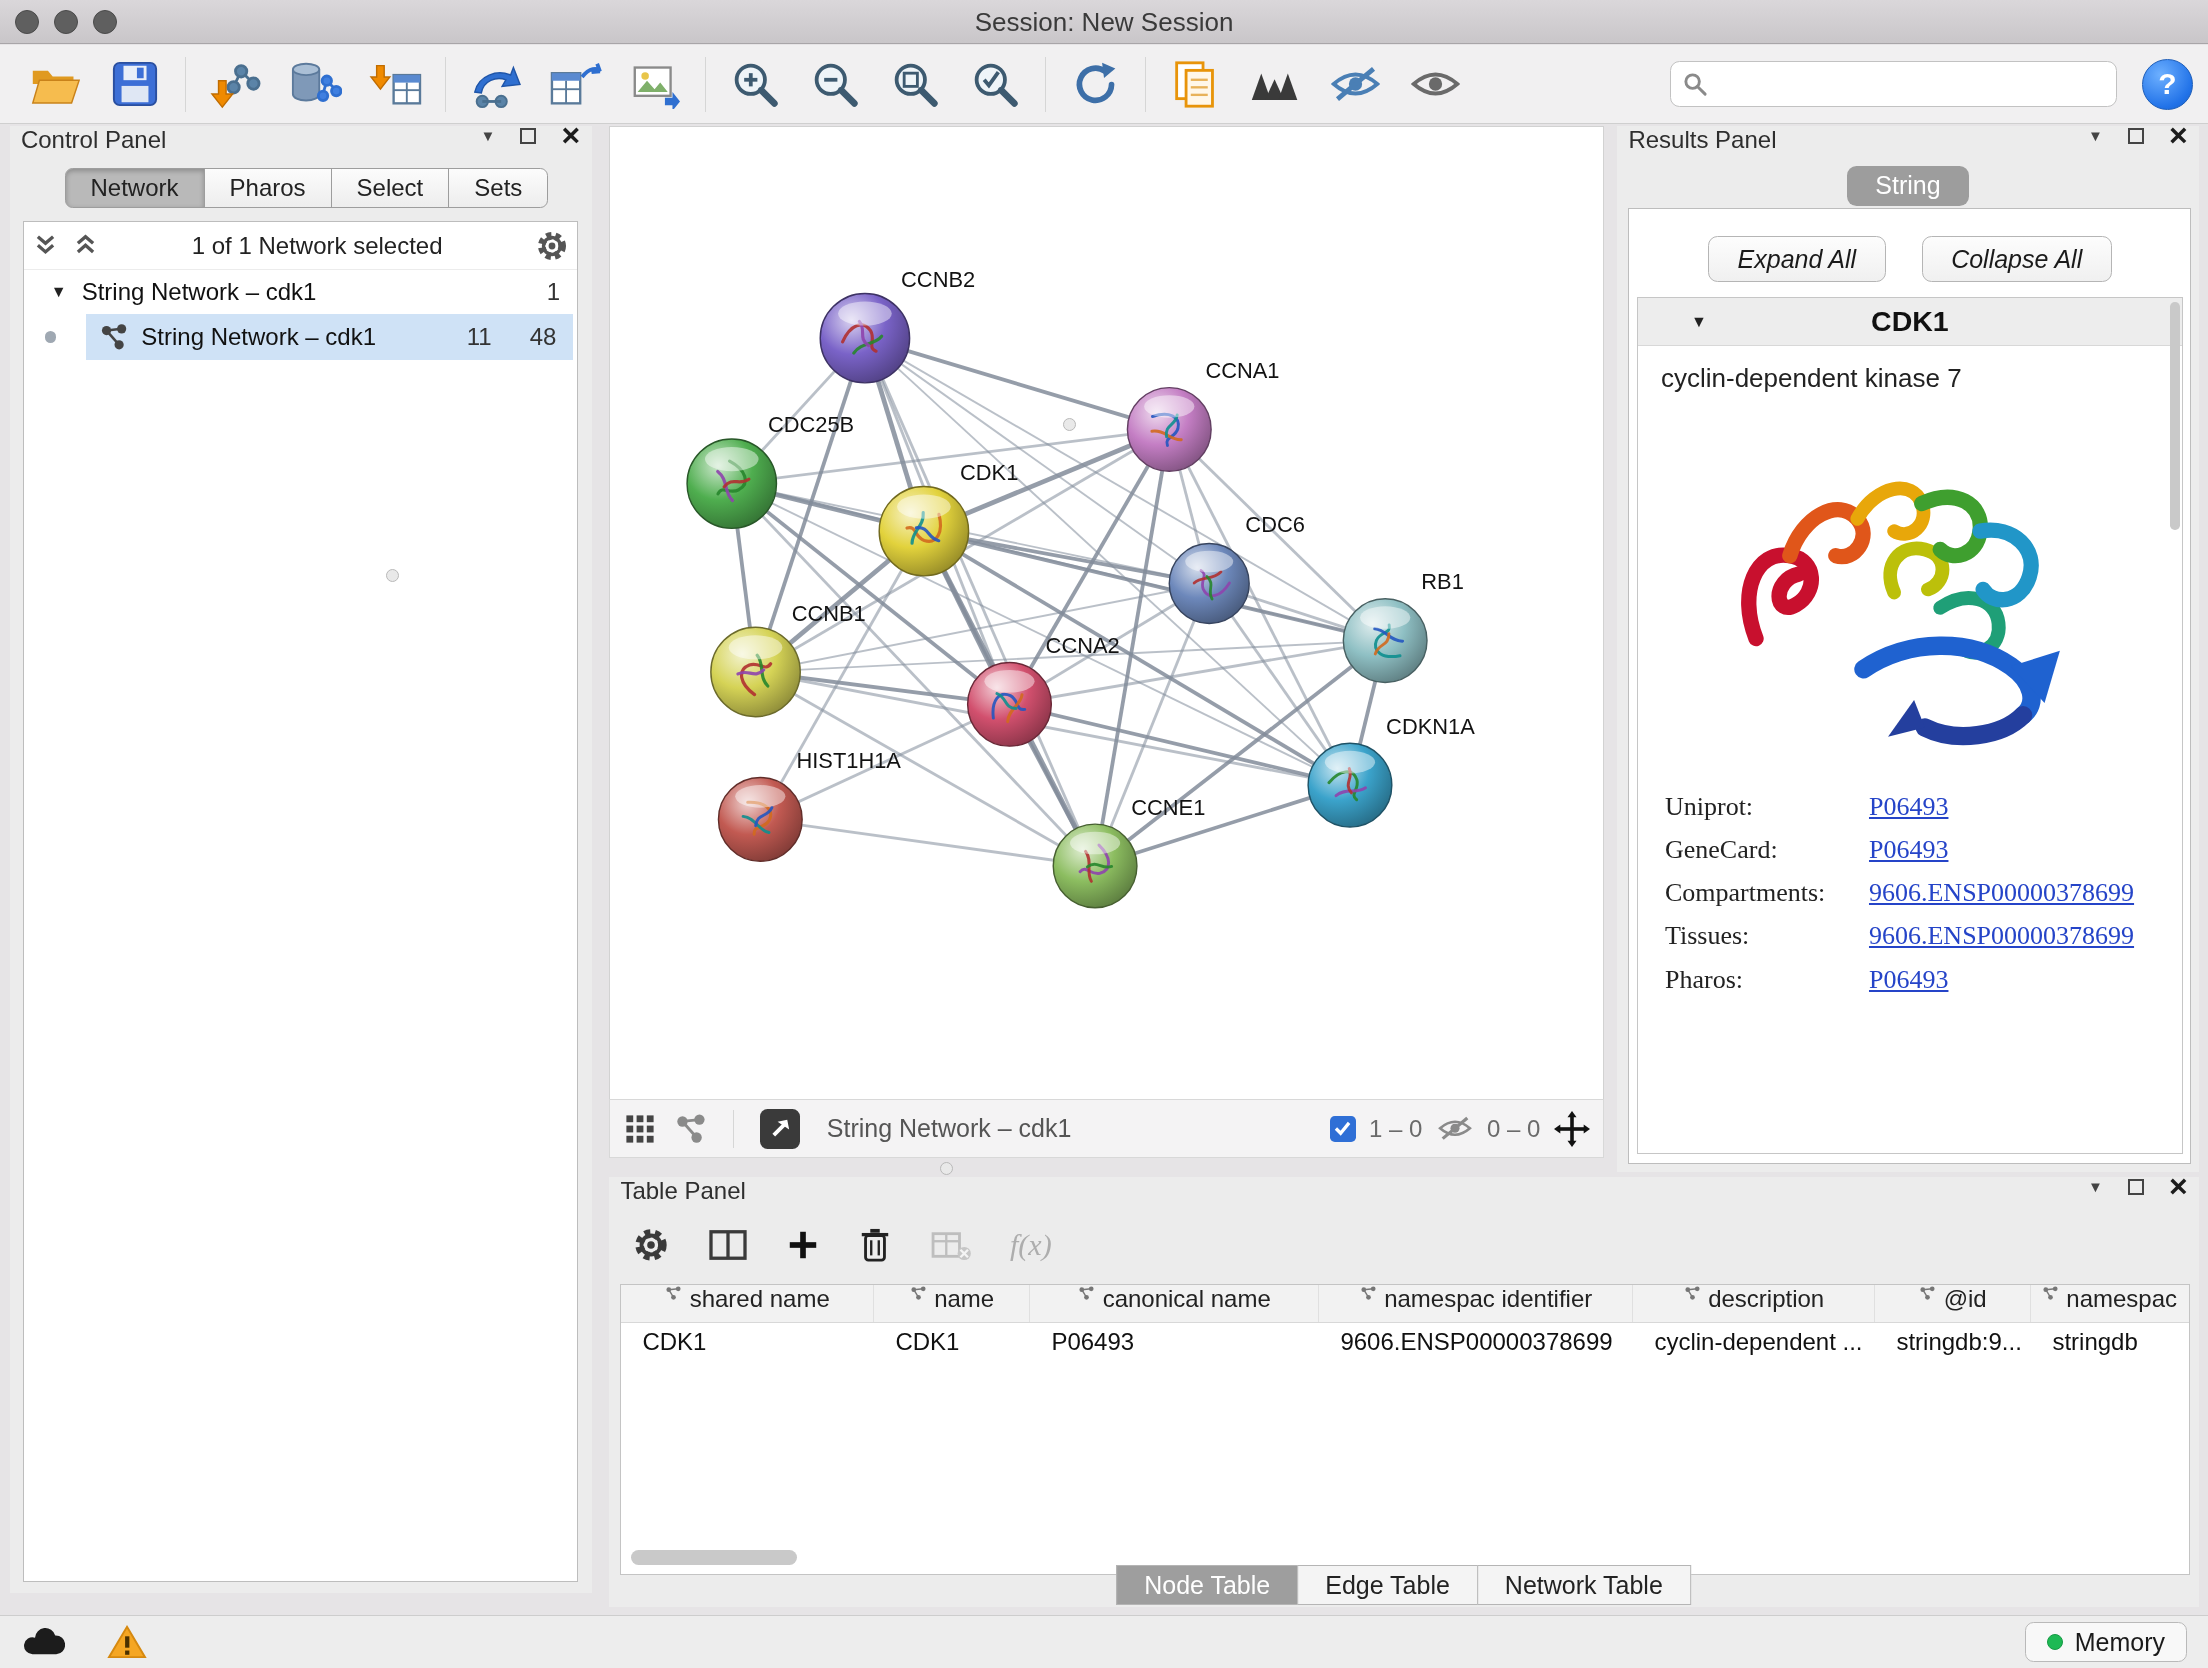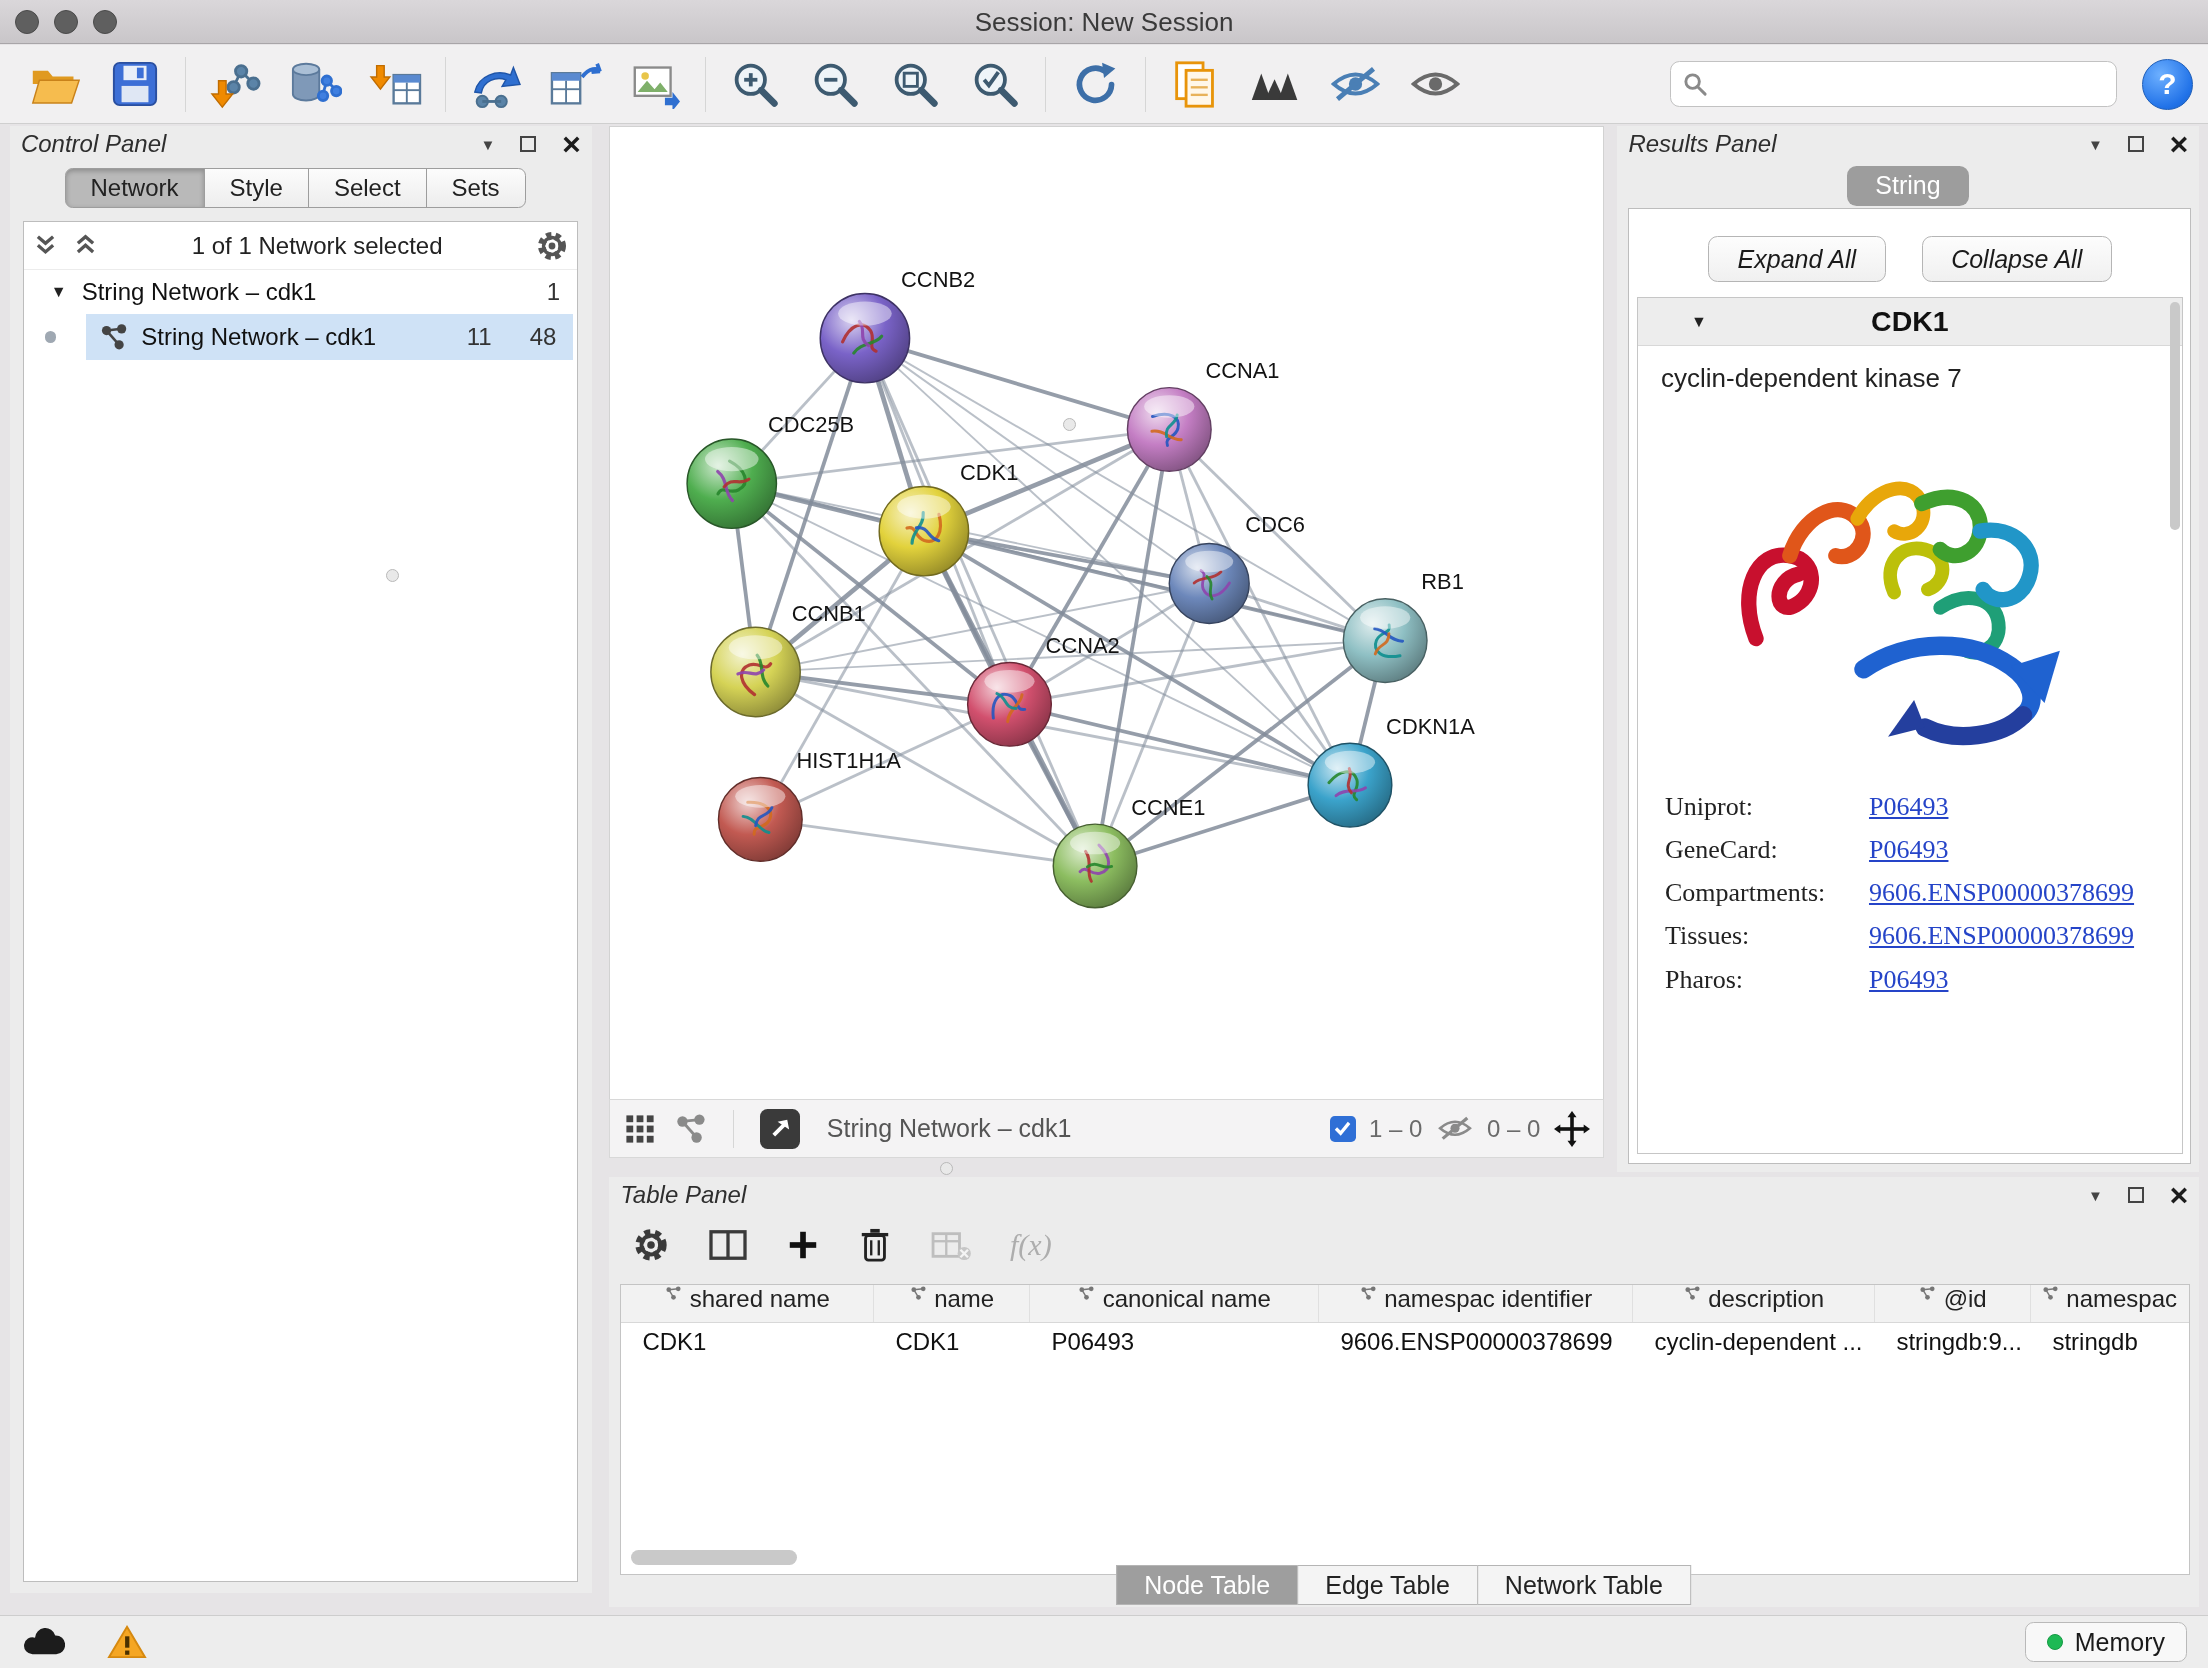--- a/index.html
+++ b/index.html
@@ -20,21 +20,21 @@
   .tsep { width:1px; height:55px; background:#d6d6d6; margin:0 9.5px; }
   .searchbox { margin-left:auto; width:447px; height:46px; background:#fff; border:1px solid #c2c2c2;
     border-radius:9.5px; display:flex; align-items:center; padding:0 11.4px; }
   .searchbox input { border:none; outline:none; flex:1; font-size:24px; background:transparent; }
   .helpbtn { margin-left:25px; width:51px; height:51px; border-radius:50%;
     background:radial-gradient(circle at 35% 30%, #6db0ff, #2172e8 70%, #185fc8);
     color:#fff; font-size:30px; font-weight:bold; display:flex; align-items:center; justify-content:center;
     border:1px solid #1b5cb8; }
 
   
-  .phdr { height:36px; display:flex; align-items:center; padding:0 11.4px; font-size:24px; color:#2e2e2e;font-style:italic; }
+  .phdr { height:36px; display:flex; align-items:flex-start; padding:0 11.4px; font-size:24px; color:#2e2e2e; }
   .win-icons { margin-left:auto; display:flex; align-items:center; gap:25px; }
   .wi-collapse { font-size:15px; color:#444; }
   .wi-float { width:16px; height:16px; border:2.4px solid #444; background:transparent; }
   .wi-close { font-size:32px; font-weight:bold; color:#1c1c1c; line-height:19px; }
 
   
   .control-panel { position:absolute; left:9.5px; top:126px; width:582px; height:1467px; background:#ececec; }
   .cp-tabs { position:absolute; top:42px; left:55px; display:flex; }
   .cp-tab { padding:0 25px; height:40px; line-height:38px; font-size:24px; color:#222;
     background:linear-gradient(#fcfcfc,#ededed); border:1px solid #9d9d9d; margin-left:-1px; }
@@ -285,21 +285,21 @@
     <div class="phdr">
       <span>Control Panel</span>
       <div class="win-icons">
         <span class="wi-collapse">▼</span>
         <span class="wi-float"></span>
         <span class="wi-close">×</span>
       </div>
     </div>
     <div class="cp-tabs">
       <div class="cp-tab first sel">Network</div>
-      <div class="cp-tab">Style</div>
+      <div class="cp-tab">Pharos</div>
       <div class="cp-tab">Select</div>
       <div class="cp-tab last">Sets</div>
     </div>
     <div class="cp-body">
       <div class="cp-toolrow">
         <svg width="27" height="28.5" viewBox="0 0 28 30" style="margin-right:13.3px">
           <polyline points="6,6 14,13 22,6" fill="none" stroke="#555" stroke-width="3.5"></polyline>
           <polyline points="6,15 14,22 22,15" fill="none" stroke="#555" stroke-width="3.5"></polyline>
         </svg>
         <svg width="27" height="28.5" viewBox="0 0 28 30">

